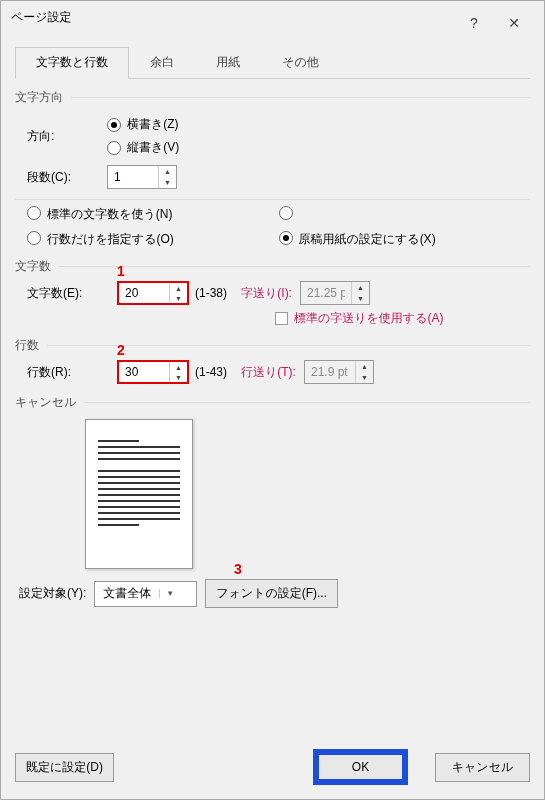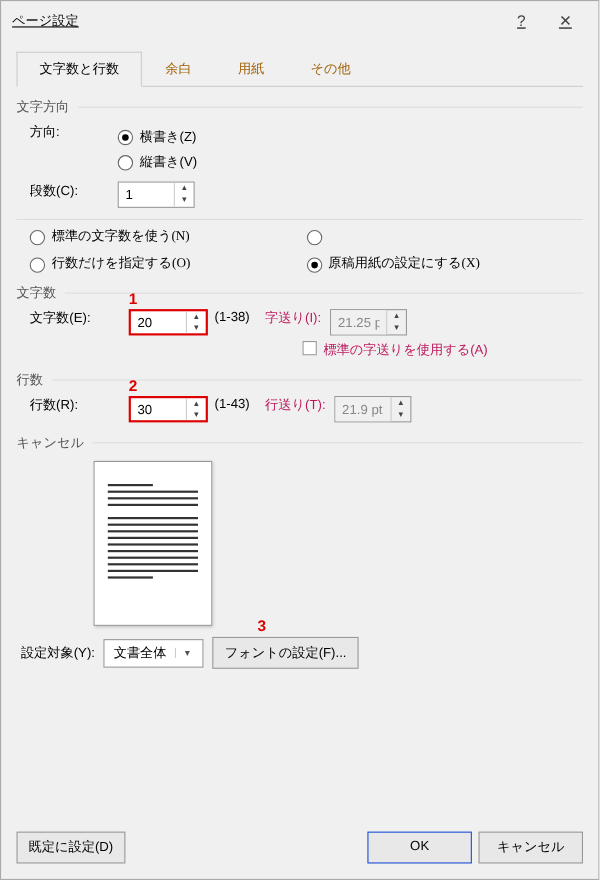--- a/index.html
+++ b/index.html
@@ -14,24 +14,22 @@
     .dialog {
       width: 545px;
       height: 800px;
       background: #f0f0f0;
       border: 1px solid #aaa;
       display: flex;
       flex-direction: column;
     }
     .titlebar {
       display: flex;
-      align-items: center;
       padding: 8px 10px;
       height: 36px;
-      text-decoration: underline;
     }
     .titlebar-title { flex: 1; font-size: 12px; }
     .titlebar-btn {
       width: 40px;
       height: 28px;
       display: flex;
       align-items: center;
       justify-content: center;
       color: #444;
       font-size: 14px;
@@ -42,60 +40,61 @@
       overflow: hidden;
     }
     .tabs {
       display: flex;
       border-bottom: 1px solid #ccc;
       margin-bottom: 10px;
     }
     .tab {
       padding: 6px 20px;
       border: 1px solid transparent;
-      color: #a16207;
+      color: #404040;
       cursor: pointer;
     }
     .tab.active {
       border: 1px solid #ccc;
       border-bottom: 1px solid #f0f0f0;
       background: #f0f0f0;
       color: #000;
       margin-bottom: -1px;
     }
     .section-divider {
       display: flex;
       align-items: center;
       margin: 10px 0 6px 0;
       color: #555;
       text-align: center;
     }
     .section-divider span { margin-right: 8px; }
     .section-divider .line { flex:1; border-top:1px solid #ddd; }
     .row {
       display: flex;
+      align-items: center;
       margin: 5px 0 5px 12px;
     }
     .row .lbl { width: 80px; }
     .radio-row { display: flex; align-items: center; margin: 4px 0 4px 16px; }
     .radio { 
       width: 14px; height: 14px; border: 1px solid #666; border-radius: 50%;
       margin-right: 6px; display: inline-flex; align-items:center; justify-content:center;
       background: #fff;
     }
     .radio.selected::after {
       content:""; width:6px; height:6px; background:#000; border-radius:50%;
     }
     .grid2 {
       display: grid;
       grid-template-columns: 1fr 1fr;
       margin-left: 12px;
       row-gap: 8px;
     }
-    .opt { display: flex; align-items: flex-end; font-family: Liberation Serif, serif; }
+    .opt { display: flex; align-items: flex-start; }
     .spin {
       display: inline-flex;
       border: 1px solid #999;
       background: #fff;
       height: 24px;
     }
     .spin input {
       border: none; width: 50px; padding: 0 6px; font-size: 12px;
       background: transparent;
     }
@@ -125,33 +124,33 @@
     }
     .preview-line {
       height: 2px; background: #333; margin: 4px 0;
     }
     .preview-line.short { width: 50%; }
     .bottom-row {
       display:flex; align-items:center; gap:8px; margin: 10px 0 0 4px;
     }
     .select {
       display:inline-flex; align-items:center; border:1px solid #999;
-      background:#fff; height:26px; padding: 0 4px 0 8px;
+      background:#fff; height:26px; padding: 0 16px 0 8px;
     }
     .select .caret {
       border-left: 1px solid #ccc; padding: 0 6px; margin-left:8px;
       font-size:8px; color:#555;
     }
     .btn {
       border: 1px solid #999; background:#e8e8e8; padding: 5px 10px;
       font-size: 12px; cursor: pointer; min-width: 90px; text-align:center;
     }
     .footer {
-      display: flex; padding: 14px;
-      gap: 6px;
+      display: flex; align-items:center; padding: 14px;
+      gap: 27px;
     }
     .footer .spacer { flex:1; }
     .footer .btn { min-width: 95px; }
     .rel { position: relative; }
     .muted { color:#be185d; }
   </style>
 </head>
 <body>
 
 <div class="dialog">
@@ -300,16 +299,16 @@
         <span>文書全体</span>
         <span class="caret">▼</span>
       </div>
       <div class="btn">フォントの設定(F)...</div>
     </div>
   </div>
 
   <div class="footer">
     <div class="btn">既定に設定(D)</div>
     <div class="spacer"></div>
-    <div class="btn" style="border:1px solid #1d4ed8">OK</div>
+    <div class="btn" style="border:6px solid #1d4ed8">OK</div>
     <div class="btn">キャンセル</div>
   </div>
 </div>
 
 </body></html>

